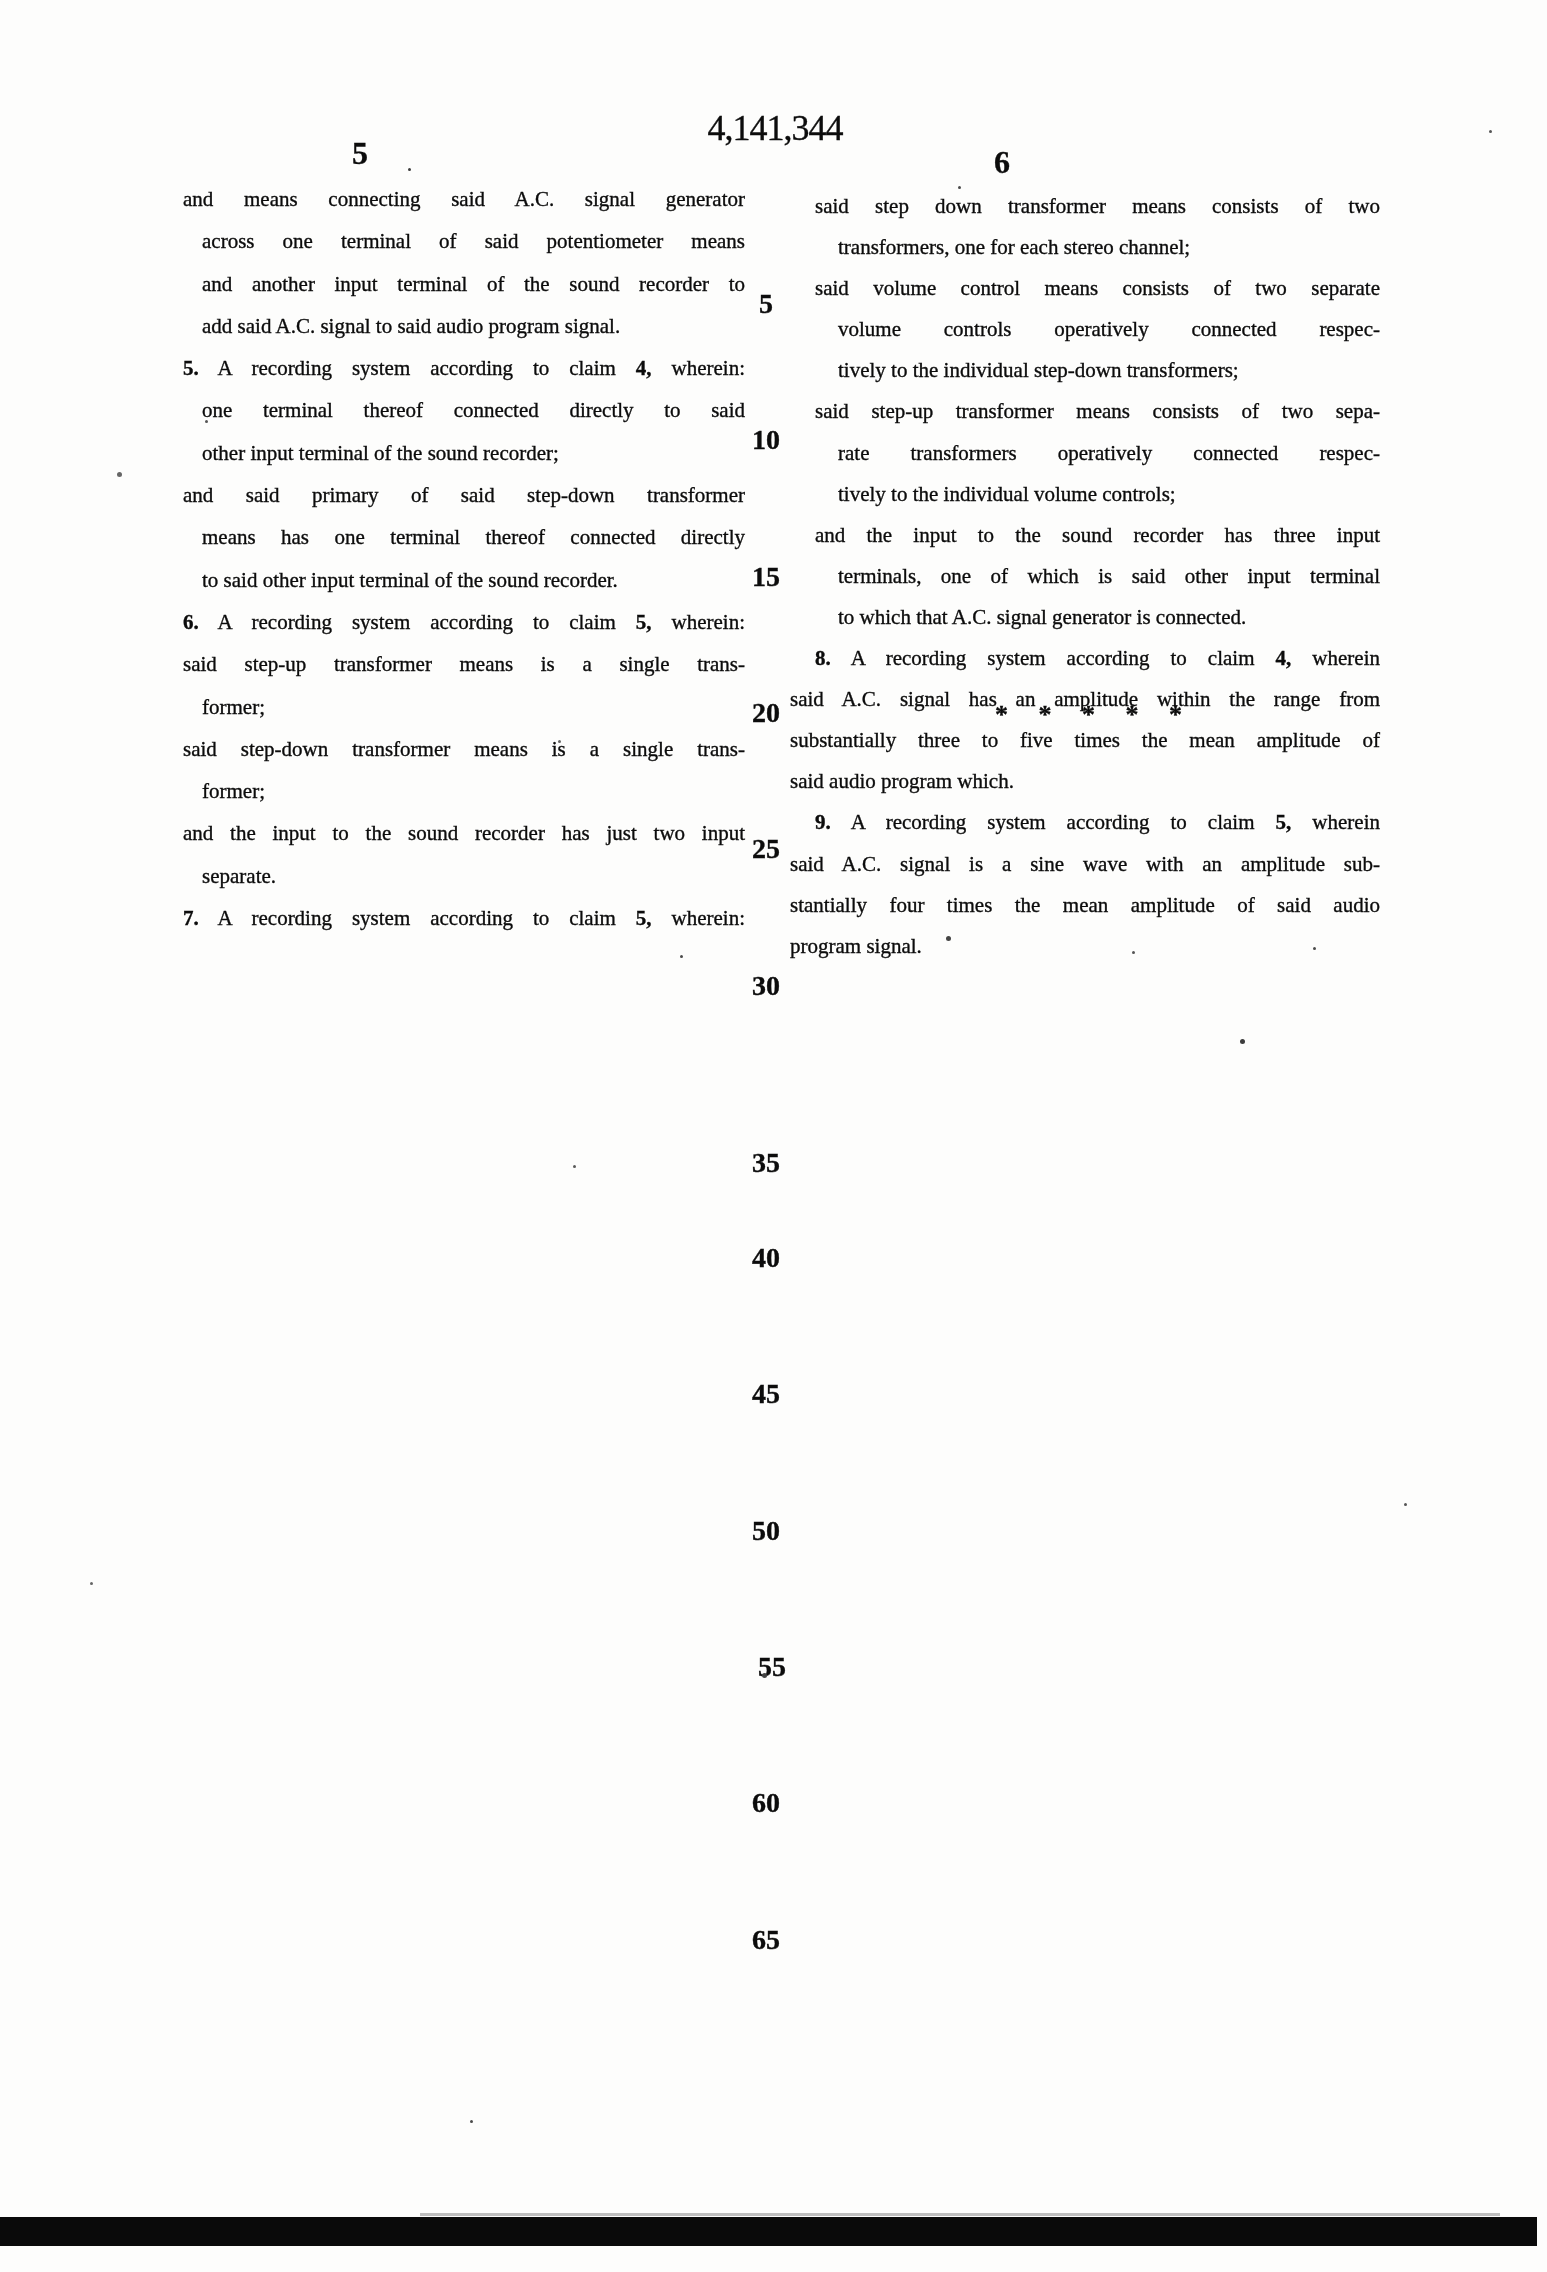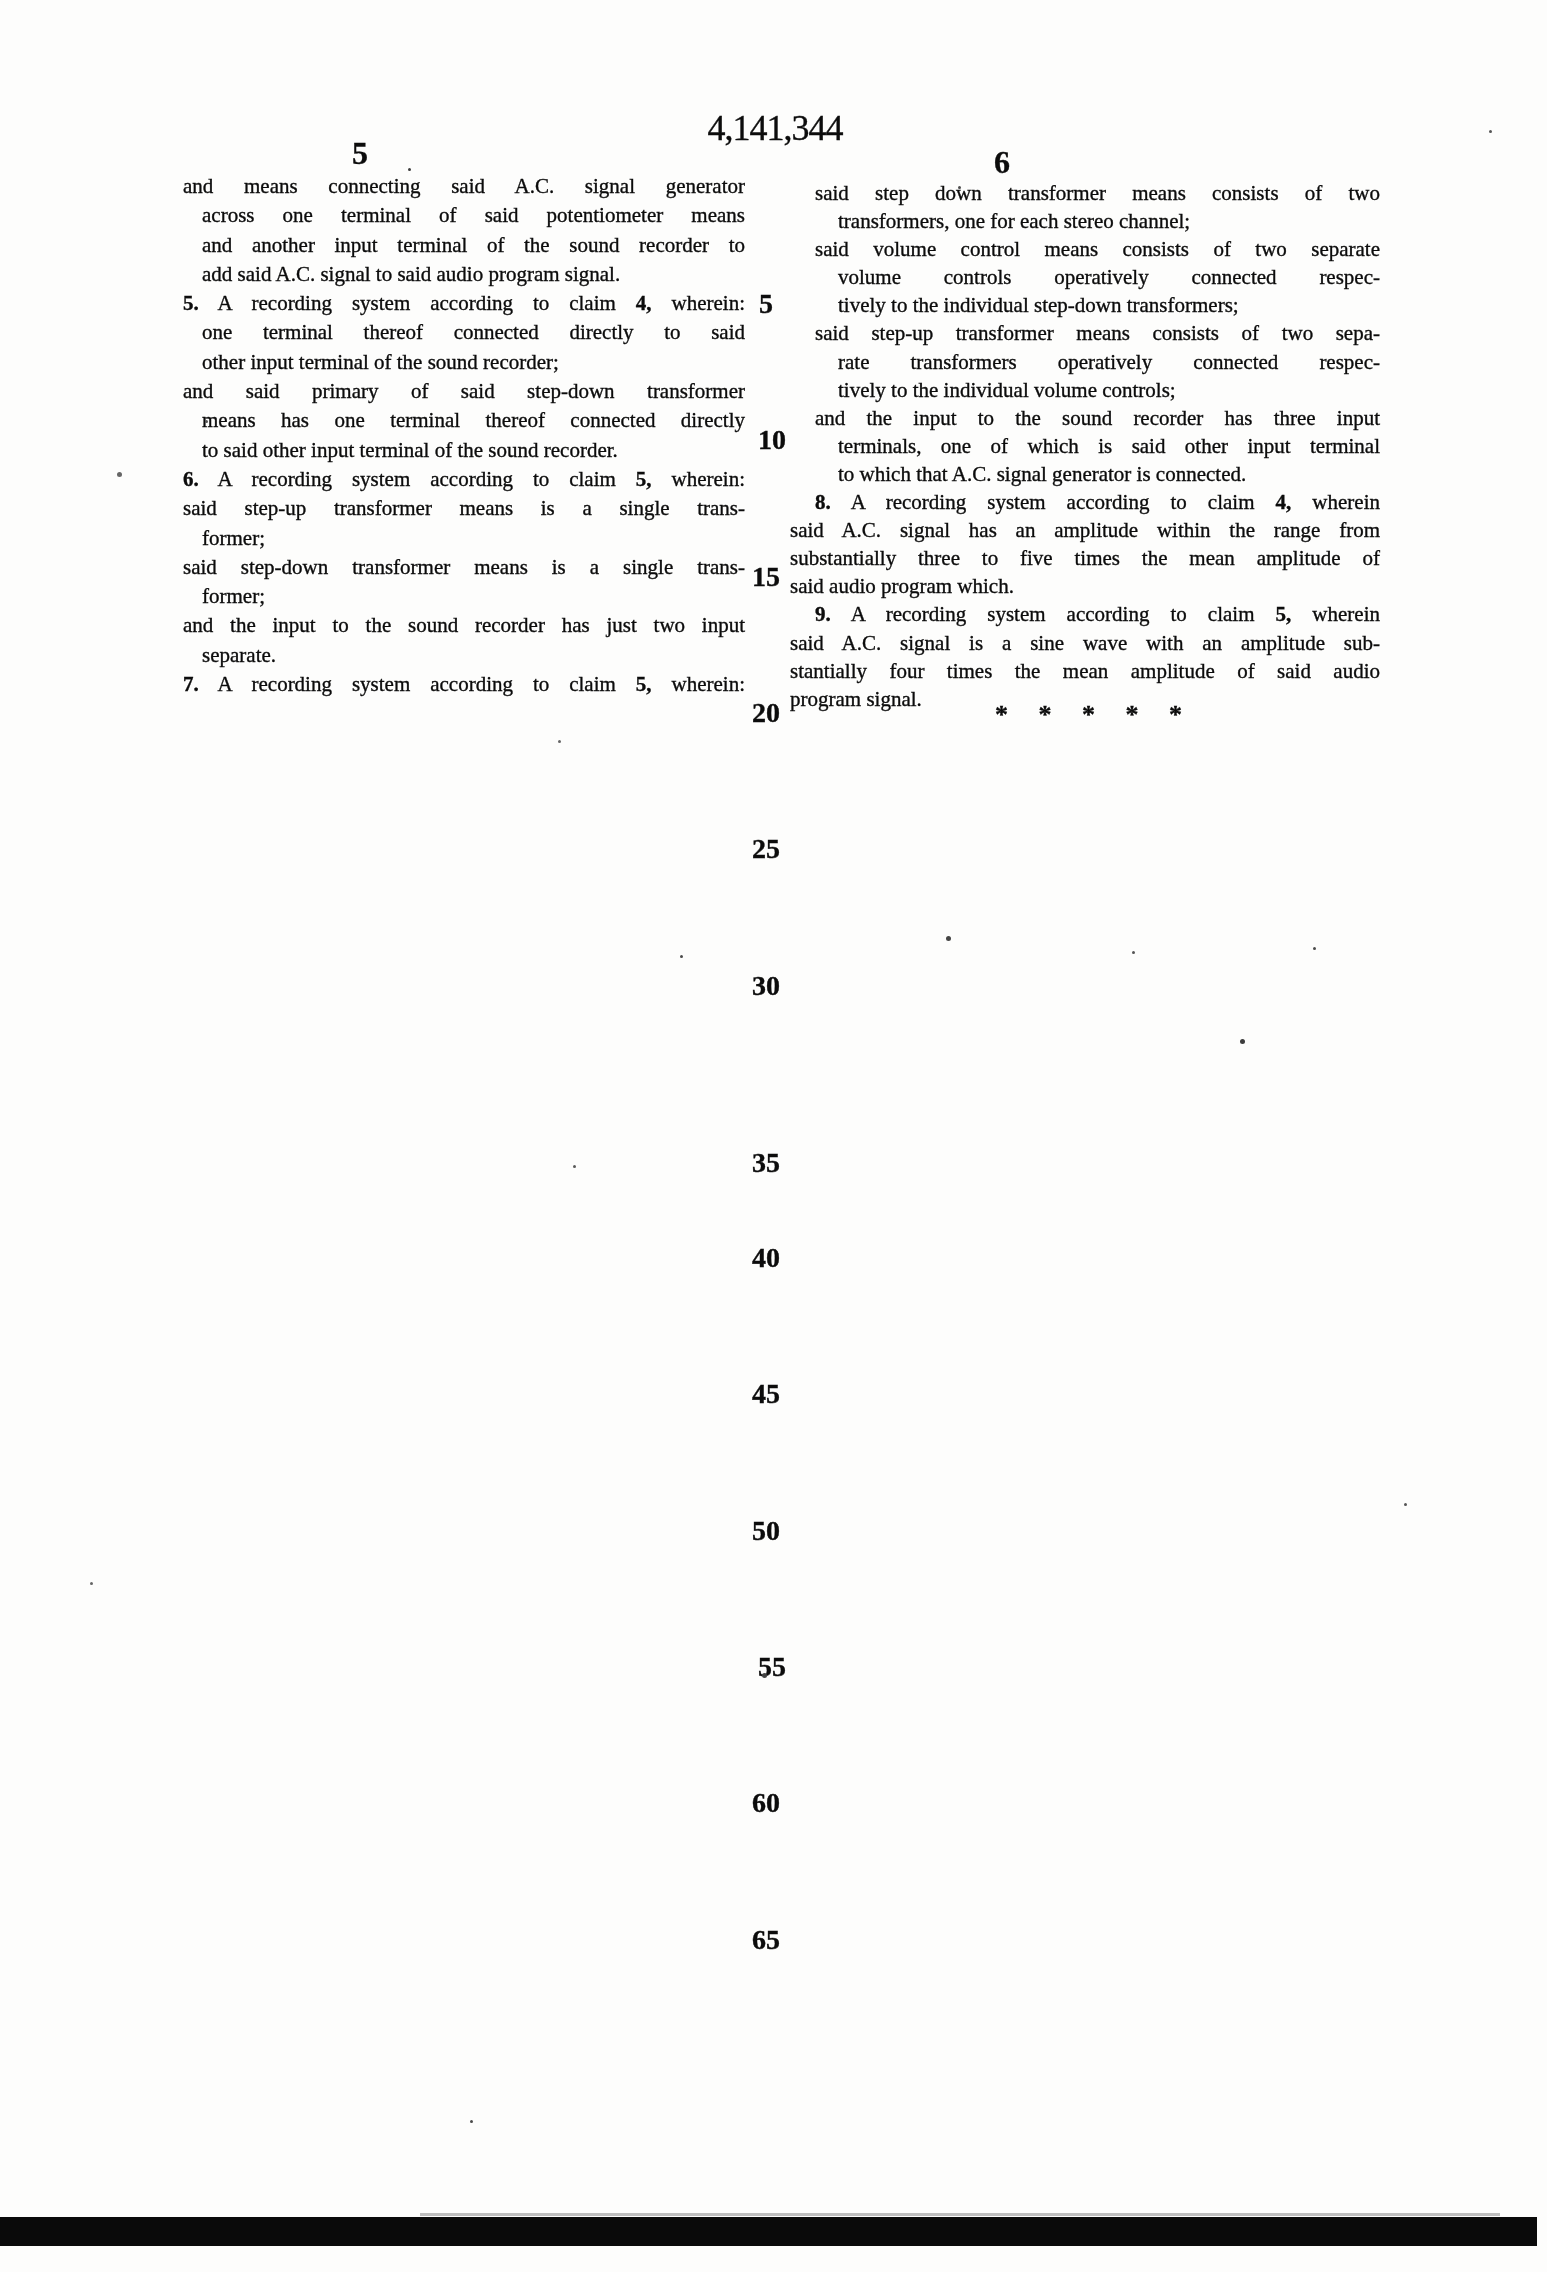--- a/index.html
+++ b/index.html
@@ -29,21 +29,21 @@
   .col-number.c5{left:352px;top:137px;}
   .col-number.c6{left:994px;top:146px;}
   .column{
     position:absolute;
     font-size:21px;
   }
   .col-left{left:183px;top:172px;width:562px;}
   .col-right{left:790px;top:179px;width:590px;}
   .col-left .tl{height:29.3px;line-height:29.3px;}
   .col-right .tl{height:28.1px;line-height:28.1px;}
-  .tl{white-space:normal;}
+  .tl{white-space:normal;margin-top:13px;}
   .tl.just{text-align:justify;text-align-last:justify;}
   .col-left .cont{padding-left:19px;}
   .col-left .clause,.col-left .claim,.col-left .body{padding-left:0;}
   .col-right .clause,.col-right .claim{padding-left:25px;}
   .col-right .cont{padding-left:48px;}
   .col-right .body{padding-left:0;}
   .b{font-weight:bold;}
   .line-number{
     position:absolute;left:746px;width:40px;
     font-size:28px;font-weight:bold;line-height:1;
@@ -135,21 +135,21 @@
       <div class="tl body just"><span>substantially three to five times the mean amplitude of</span></div>
       <div class="tl body"><span>said audio program which.</span></div>
       <div class="tl claim just"><span class="b">9.</span><span> A recording system according to claim </span><span class="b">5,</span><span> wherein</span></div>
       <div class="tl body just"><span>said A.C. signal is a sine wave with an amplitude sub-</span></div>
       <div class="tl body just"><span>stantially four times the mean amplitude of said audio</span></div>
       <div class="tl body"><span>program signal.</span></div>
     </div>
 
   <div id="line-numbers">
       <div class="line-number" style="top: 290px;">5</div>
-      <div class="line-number" style="top: 426.3px; text-align: right;">10</div>
+      <div class="line-number" style="top: 426.3px;">10</div>
       <div class="line-number" style="top: 562.6px;">15</div>
       <div class="line-number" style="top: 698.9px;">20</div>
       <div class="line-number" style="top: 835.2px;">25</div>
       <div class="line-number" style="top: 971.5px; text-align: center;">30</div>
       <div class="line-number" style="top: 1107.8px; margin-top: 41px;">35</div>
       <div class="line-number" style="top: 1244.1px;">40</div>
       <div class="line-number" style="top: 1380.4px;">45</div>
       <div class="line-number" style="top: 1516.7px;">50</div>
       <div class="line-number" style="top: 1653px; text-align: right;">55</div>
       <div class="line-number" style="top: 1789.3px;">60</div>

